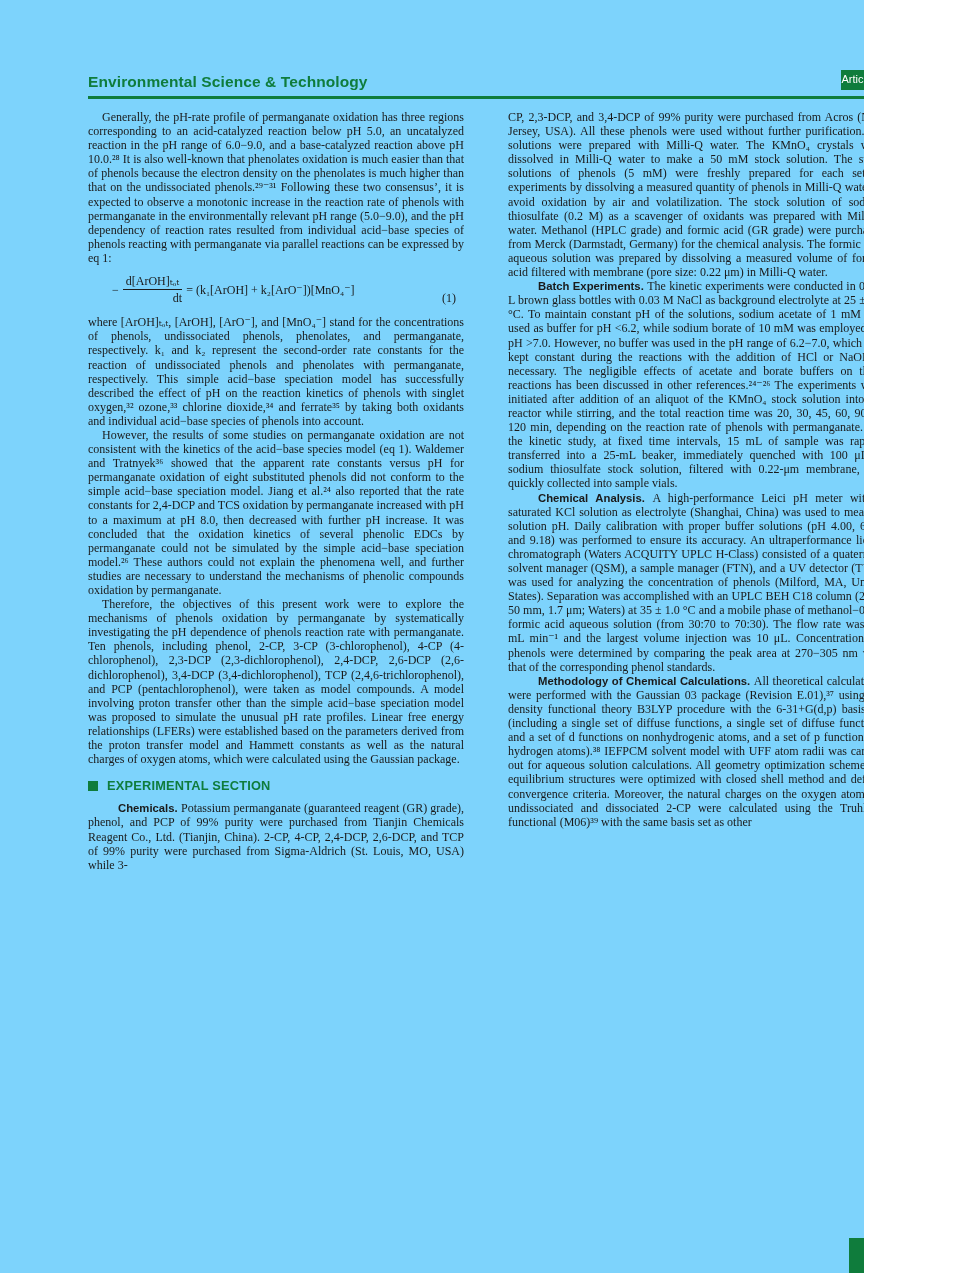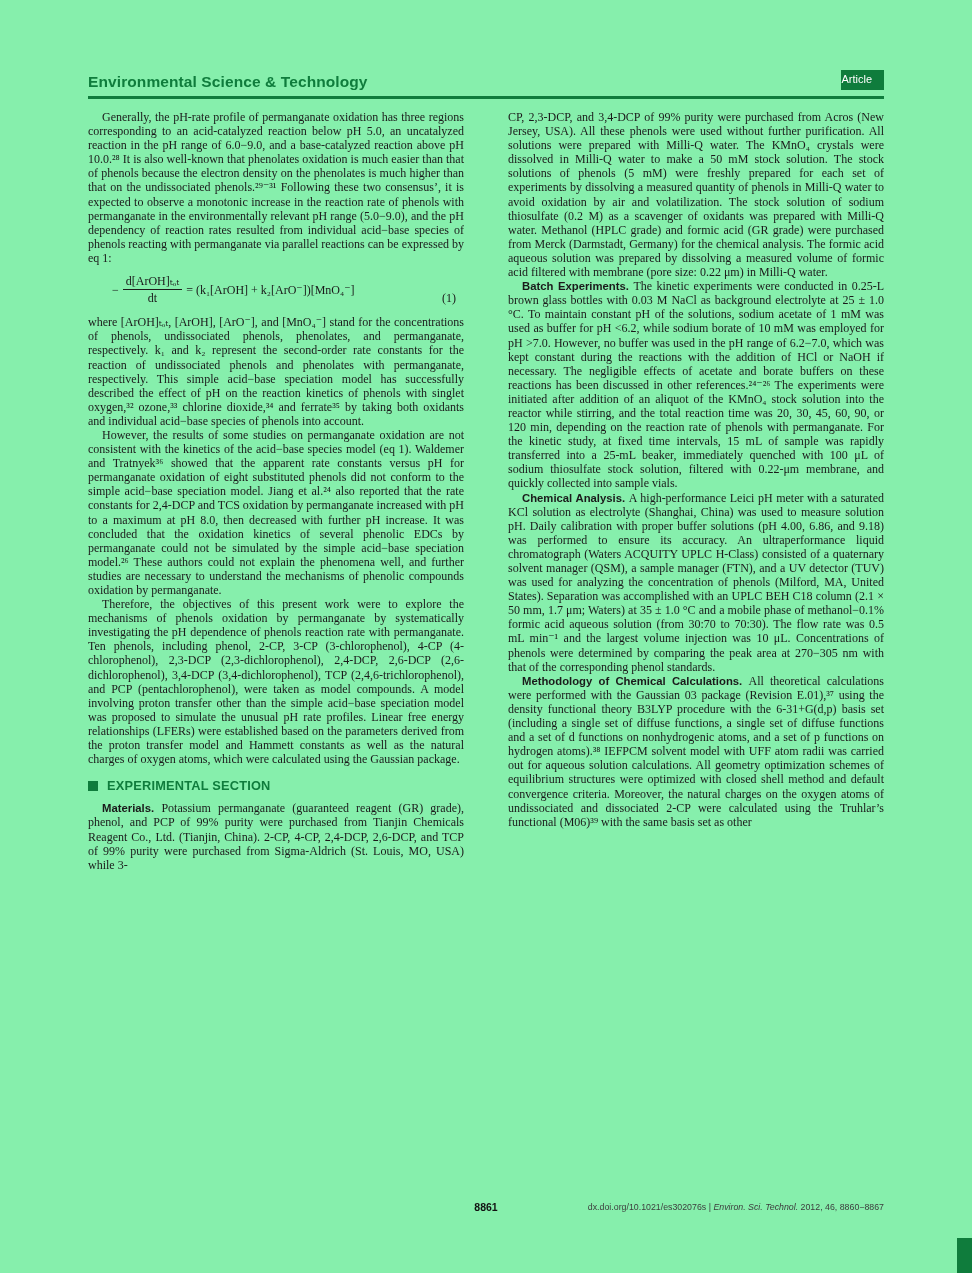--- a/index.html
+++ b/index.html
@@ -1,19 +1,19 @@
 <!DOCTYPE html>
 <html style="--accent: #0f7c3c;"><head>
 <meta charset="utf-8">
 <style>
   html,body{margin:0;padding:0;background:#ffffff;}
   .page{
     position:relative;
-    width:972px;height:1273px;
-    background:#86efac;
+    width:864px;height:1273px;
+    background:#7dd3fc;
     overflow:hidden;
     font-family:"Liberation Serif","DejaVu Serif",serif;
     color:#1a1a1a;
   }
   .content{
     position:absolute;left:88px;top:70px;width:796px;
   }
   
   .journal-header{
     display:flex;justify-content:space-between;align-items:flex-end;
@@ -37,30 +37,30 @@
   }
   .col{
     width:385px;
     font-size:12px;line-height:14.1px;
     text-align:justify;
   }
   p.para{margin:0;}
   p.para.indent{text-indent:14px;}
   .lead{
     font-family:"Liberation Sans","DejaVu Sans",sans-serif;
-    font-weight:bold;font-size:11.3px;
+    font-weight:bold;font-size:11.3px;margin-left:16px;
   }
   .lead:not(:empty)::after{content:" ";}
   
   .equation{
     display:flex;align-items:center;
     margin:9px 0 10px 0;padding-left:24px;
   }
   .frac{
-    display:inline-flex;flex-direction:column;align-items:center;
+    display:inline-flex;flex-direction:column;align-items:flex-end;
     margin:0 4px;
   }
   .frac .num{border-bottom:1px solid #1a1a1a;padding:0 3px 1px 3px;}
   .frac .den{padding-top:1px;}
   .eq-rhs{}
   .eq-number{margin-left:auto;align-self:flex-end;padding-right:8px;}
   
   .section-heading{
     display:flex;align-items:center;
     margin:13px 0 8px 0;
@@ -128,21 +128,21 @@
         <p class="para indent">
           <span>Therefore, the objectives of this present work were to explore the mechanisms of phenols oxidation by permanganate by systematically investigating the pH dependence of phenols reaction rate with permanganate. Ten phenols, including phenol, 2-CP, 3-CP (3-chlorophenol), 4-CP (4-chlorophenol), 2,3-DCP (2,3-dichlorophenol), 2,4-DCP, 2,6-DCP (2,6-dichlorophenol), 3,4-DCP (3,4-dichlorophenol), TCP (2,4,6-trichlorophenol), and PCP (pentachlorophenol), were taken as model compounds. A model involving proton transfer other than the simple acid−base speciation model was proposed to simulate the unusual pH rate profiles. Linear free energy relationships (LFERs) were established based on the parameters derived from the proton transfer model and Hammett constants as well as the natural charges of oxygen atoms, which were calculated using the Gaussian package.</span>
         </p>
 
         <div class="section-heading">
           <span class="section-bullet"></span>
           <span>EXPERIMENTAL SECTION</span>
         </div>
 
         <p class="para indent">
-          <span class="lead">Materials.</span><span>Potassium permanganate (guaranteed reagent (GR) grade), phenol, and PCP of 99% purity were purchased from Tianjin Chemicals Reagent Co., Ltd. (Tianjin, China). 2-CP, 4-CP, 2,4-DCP, 2,6-DCP, and TCP of 99% purity were purchased from Sigma-Aldrich (St. Louis, MO, USA) while 3-</span>
+          <span class="lead">Chemicals.</span><span>Potassium permanganate (guaranteed reagent (GR) grade), phenol, and PCP of 99% purity were purchased from Tianjin Chemicals Reagent Co., Ltd. (Tianjin, China). 2-CP, 4-CP, 2,4-DCP, 2,6-DCP, and TCP of 99% purity were purchased from Sigma-Aldrich (St. Louis, MO, USA) while 3-</span>
         </p>
       </div>
 
       <div class="col">
         <p class="para">
           <span>CP, 2,3-DCP, and 3,4-DCP of 99% purity were purchased from Acros (New Jersey, USA). All these phenols were used without further purification. All solutions were prepared with Milli-Q water. The KMnO₄ crystals were dissolved in Milli-Q water to make a 50 mM stock solution. The stock solutions of phenols (5 mM) were freshly prepared for each set of experiments by dissolving a measured quantity of phenols in Milli-Q water to avoid oxidation by air and volatilization. The stock solution of sodium thiosulfate (0.2 M) as a scavenger of oxidants was prepared with Milli-Q water. Methanol (HPLC grade) and formic acid (GR grade) were purchased from Merck (Darmstadt, Germany) for the chemical analysis. The formic acid aqueous solution was prepared by dissolving a measured volume of formic acid filtered with membrane (pore size: 0.22 μm) in Milli-Q water.</span>
         </p>
         <p class="para indent">
           <span class="lead">Batch Experiments.</span><span>The kinetic experiments were conducted in 0.25-L brown glass bottles with 0.03 M NaCl as background electrolyte at 25 ± 1.0 °C. To maintain constant pH of the solutions, sodium acetate of 1 mM was used as buffer for pH &lt;6.2, while sodium borate of 10 mM was employed for pH &gt;7.0. However, no buffer was used in the pH range of 6.2−7.0, which was kept constant during the reactions with the addition of HCl or NaOH if necessary. The negligible effects of acetate and borate buffers on these reactions has been discussed in other references.²⁴⁻²⁶ The experiments were initiated after addition of an aliquot of the KMnO₄ stock solution into the reactor while stirring, and the total reaction time was 20, 30, 45, 60, 90, or 120 min, depending on the reaction rate of phenols with permanganate. For the kinetic study, at fixed time intervals, 15 mL of sample was rapidly transferred into a 25-mL beaker, immediately quenched with 100 μL of sodium thiosulfate stock solution, filtered with 0.22-μm membrane, and quickly collected into sample vials.</span>
         </p>
@@ -150,19 +150,15 @@
           <span class="lead">Chemical Analysis.</span><span>A high-performance Leici pH meter with a saturated KCl solution as electrolyte (Shanghai, China) was used to measure solution pH. Daily calibration with proper buffer solutions (pH 4.00, 6.86, and 9.18) was performed to ensure its accuracy. An ultraperformance liquid chromatograph (Waters ACQUITY UPLC H-Class) consisted of a quaternary solvent manager (QSM), a sample manager (FTN), and a UV detector (TUV) was used for analyzing the concentration of phenols (Milford, MA, United States). Separation was accomplished with an UPLC BEH C18 column (2.1 × 50 mm, 1.7 μm; Waters) at 35 ± 1.0 °C and a mobile phase of methanol−0.1% formic acid aqueous solution (from 30:70 to 70:30). The flow rate was 0.5 mL min⁻¹ and the largest volume injection was 10 μL. Concentrations of phenols were determined by comparing the peak area at 270−305 nm with that of the corresponding phenol standards.</span>
         </p>
         <p class="para indent">
           <span class="lead">Methodology of Chemical Calculations.</span><span>All theoretical calculations were performed with the Gaussian 03 package (Revision E.01),³⁷ using the density functional theory B3LYP procedure with the 6-31+G(d,p) basis set (including a single set of diffuse functions, a single set of diffuse functions and a set of d functions on nonhydrogenic atoms, and a set of p functions on hydrogen atoms).³⁸ IEFPCM solvent model with UFF atom radii was carried out for aqueous solution calculations. All geometry optimization schemes of equilibrium structures were optimized with closed shell method and default convergence criteria. Moreover, the natural charges on the oxygen atoms of undissociated and dissociated 2-CP were calculated using the Truhlar’s functional (M06)³⁹ with the same basis set as other</span>
         </p>
       </div>
 
     </div>
   </div>
 
-  <div class="footer">
-    <span class="page-number">8861</span>
-    <span class="citation"><span>dx.doi.org/10.1021/es302076s | </span><span class="it">Environ. Sci. Technol.</span><span> 2012, 46, 8860−8867</span></span>
-  </div>
 
   <div class="corner-bar"></div>
 </div>
 
 </body></html>

